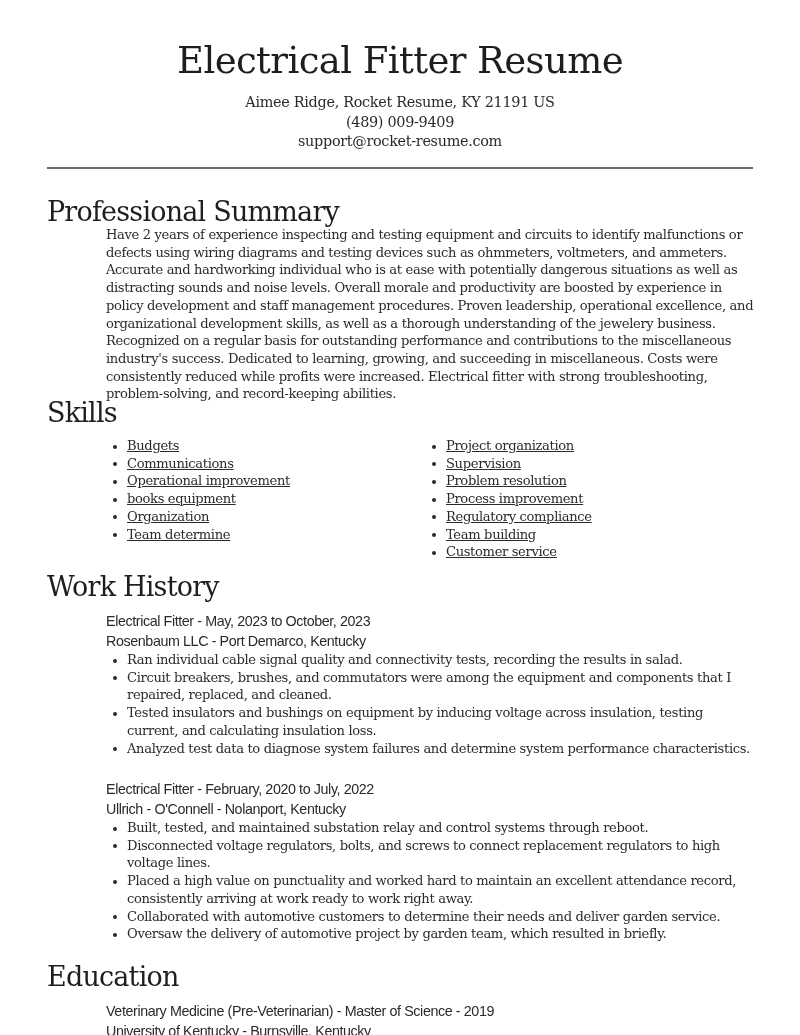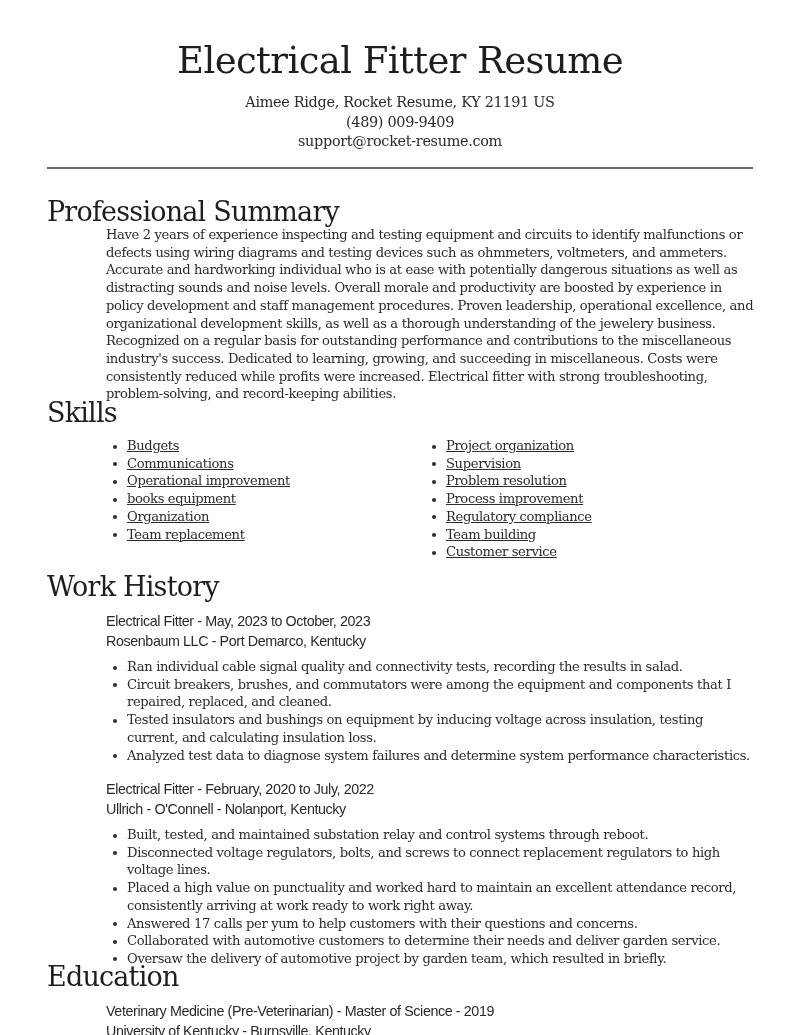--- a/index.html
+++ b/index.html
@@ -39,21 +39,21 @@
     .bullets li, .skills li {
       position: relative; padding-left: 21px;
     }
     .bullets li::before, .skills li::before {
       content: ""; position: absolute; left: 7px; top: 7.5px;
       width: 4px; height: 4px; border-radius: 50%; background: #2b2b2b;
     }
     .bullets { list-style: none; }
     .job { position: absolute; left: 59px; width: 650px; }
     .job-head { font-size: 14.3px; line-height: 20px; color: #2a2a2a; letter-spacing: -0.4px; font-family: Liberation Sans, sans-serif; }
-    .job .bullets { margin-top: 7px; }
+    .job .bullets { }
     .edu { position: absolute; left: 59px; top: 1001px; width: 650px; }
   </style>
 </head>
 <body>
 
 <div class="page">
 
   <h1 class="title">Electrical Fitter Resume</h1>
 
   <div class="contact">
@@ -68,21 +68,21 @@
   <p class="summary body-text">Have 2 years of experience inspecting and testing equipment and circuits to identify malfunctions or defects using wiring diagrams and testing devices such as ohmmeters, voltmeters, and ammeters. Accurate and hardworking individual who is at ease with potentially dangerous situations as well as distracting sounds and noise levels. Overall morale and productivity are boosted by experience in policy development and staff management procedures. Proven leadership, operational excellence, and organizational development skills, as well as a thorough understanding of the jewelery business. Recognized on a regular basis for outstanding performance and contributions to the miscellaneous industry's success. Dedicated to learning, growing, and succeeding in miscellaneous. Costs were consistently reduced while profits were increased. Electrical fitter with strong troubleshooting, problem-solving, and record-keeping abilities.</p>
 
   <h2 class="section-title" style="top:397px;">Skills</h2>
   <div class="skills body-text">
     <ul class="col1">
       <li>Budgets</li>
       <li>Communications</li>
       <li>Operational improvement</li>
       <li>books equipment</li>
       <li>Organization</li>
-      <li>Team replacement</li>
+      <li>Team determine</li>
     </ul>
     <ul class="col2">
       <li>Project organization</li>
       <li>Supervision</li>
       <li>Problem resolution</li>
       <li>Process improvement</li>
       <li>Regulatory compliance</li>
       <li>Team building</li>
       <li>Customer service</li>
     </ul>
@@ -101,21 +101,20 @@
     </ul>
   </div>
 
   <div class="job" style="top:779px;">
     <div class="job-head">Electrical Fitter - February, 2020 to July, 2022</div>
     <div class="job-head">Ullrich - O'Connell - Nolanport, Kentucky</div>
     <ul class="bullets body-text">
       <li>Built, tested, and maintained substation relay and control systems through reboot.</li>
       <li>Disconnected voltage regulators, bolts, and screws to connect replacement regulators to high voltage lines.</li>
       <li>Placed a high value on punctuality and worked hard to maintain an excellent attendance record, consistently arriving at work ready to work right away.</li>
-      <li>Answered 17 calls per yum to help customers with their questions and concerns.</li>
       <li>Collaborated with automotive customers to determine their needs and deliver garden service.</li>
       <li>Oversaw the delivery of automotive project by garden team, which resulted in briefly.</li>
     </ul>
   </div>
 
   <h2 class="section-title" style="top:961px;">Education</h2>
   <div class="edu">
     <div class="job-head">Veterinary Medicine (Pre-Veterinarian) - Master of Science - 2019</div>
     <div class="job-head">University of Kentucky - Burnsville, Kentucky</div>
   </div>

